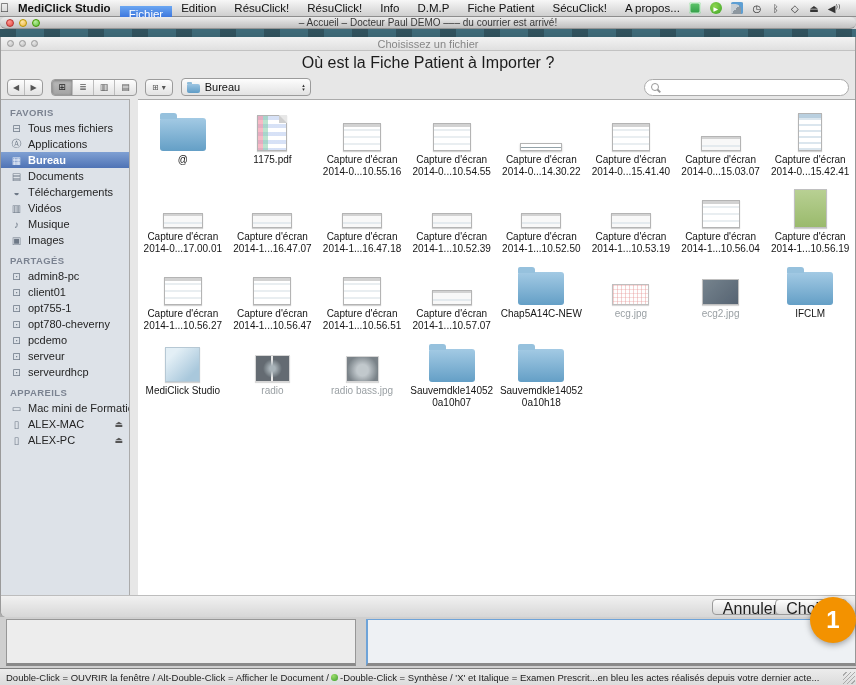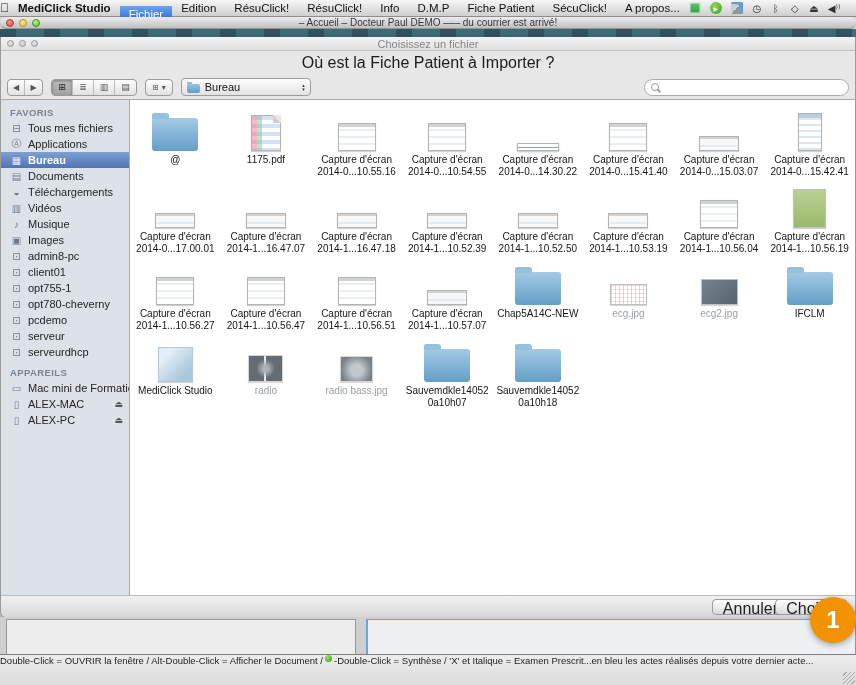--- a/index.html
+++ b/index.html
@@ -63,21 +63,21 @@
     background:linear-gradient(#fdfdfd,#e2e2e2); display:flex; align-items:center; gap:5px; padding:0 5px; font-size:11px; color:#111; }
   .mini-folder { width:13px; height:9px; background:linear-gradient(#9cc5e2,#5f9cc6); border-radius:1px 2px 2px 2px; position:relative; margin-top:2px; }
   .mini-folder::before { content:""; position:absolute; top:-2px; left:0; width:5px; height:2px; background:#8fbcd9; border-radius:1px 1px 0 0; }
   .updown { margin-left:auto; display:flex; flex-direction:column; font-size:5px; line-height:4px; color:#333; }
   .search { margin-left:auto; width:205px; height:17px; border:1px solid #ababab; border-radius:9px; background:#fff;
     display:flex; align-items:center; padding-left:6px; }
   .search .mag-icon { border-color:#999; }
   .search .mag-icon::after { background:#999; }
 
   
-  .content { position:absolute; top:62px; bottom:22px; left:0; right:0; display:flex; }
+  .content { position:absolute; top:62px; bottom:22px; left:0; right:0; display:flex;gap:8px; }
   .sidebar { width:129px; background:#dde2e8; border-right:1px solid #ababab; border-top:1px solid #ababab; overflow:hidden; }
   .side-header { padding:7px 0 2px 9px; font-size:9.5px; font-weight:bold; color:#7b8391; letter-spacing:.4px; }
   .side-item { height:16px; display:flex; align-items:center; gap:5px; padding-left:9px; font-size:11px; color:#242424; white-space:nowrap; }
   .side-icon { width:13px; text-align:center; font-size:10px; color:#6e7987; flex:none; }
   .side-item.selected { background:linear-gradient(#7fa0d3,#4f73b5); color:#fff; font-weight:bold; }
   .side-item.selected .side-icon { color:#eef3fa; }
   .eject-glyph { margin-left:auto; margin-right:6px; font-size:9px; color:#555; }
 
   .files { flex:1; background:#fff; border-top:1px solid #ababab; display:grid;
     grid-template-columns:repeat(8,1fr); grid-auto-rows:77px; padding-top:4px; align-content:start; overflow:hidden; }
@@ -136,22 +136,22 @@
     background:#f39200; color:#fff; font-size:24px; font-weight:bold; display:flex; align-items:center; justify-content:center;
     box-shadow:0 2px 6px rgba(0,0,0,.35); z-index:20; }
 
   
   .bg-panes { position:absolute; top:617px; left:0; right:0; height:51px; background:#cfcfcf; }
   .pane { position:absolute; top:2px; bottom:2px; background:#ededed; border:1px solid #979797; border-bottom:3px solid #8a8a8a; }
   .pane.left { left:6px; width:350px; }
   .pane.right { left:366px; right:0; border-left:2px solid #6ea3d8; border-top:1px solid #6ea3d8; background:#eef1f4; }
 
   
-  .status-bar { position:absolute; bottom:0; left:0; right:0; height:31px; background:linear-gradient(#ececec,#dcdcdc);
-    border-top:1px solid #7e7e7e; display:flex; align-items:flex-start; padding-left:0; font-size:9.5px; color:#222; white-space:nowrap; overflow:hidden; }
+  .status-bar { position:absolute; bottom:0; left:0; right:0; height:17px; background:linear-gradient(#ececec,#dcdcdc);
+    border-top:1px solid #7e7e7e; display:flex; align-items:center; padding-left:6px; font-size:9.5px; color:#222; white-space:nowrap; overflow:hidden; }
   .apple-dot { width:7px; height:7px; border-radius:50% 50% 45% 45%; background:radial-gradient(circle at 35% 30%,#9bdc6a,#3f9e2d); margin:0 2px; flex:none; }
   .grip { position:absolute; right:1px; bottom:1px; width:12px; height:12px;
     background:repeating-linear-gradient(135deg, rgba(0,0,0,0) 0 2px, #aaa 2px 3px); }
 </style>
 </head>
 <body>
 
 <div class="screen">
 
   <div class="menu-bar">
@@ -262,20 +262,21 @@
           </div>
             <div class="side-item">
             <span class="side-icon ic-music-icon">♪</span>
             <span>Musique</span>
           </div>
             <div class="side-item">
             <span class="side-icon ic-images-icon">▣</span>
             <span>Images</span>
           </div>
           </div>
+        <div class="side-header">PARTAGÉS</div>
         <div>
 
         <div class="side-item">
             <span class="side-icon ic-display-icon">⊡</span>
             <span>admin8-pc</span>
           </div>
             <div class="side-item">
             <span class="side-icon ic-display-icon">⊡</span>
             <span>client01</span>
           </div>

